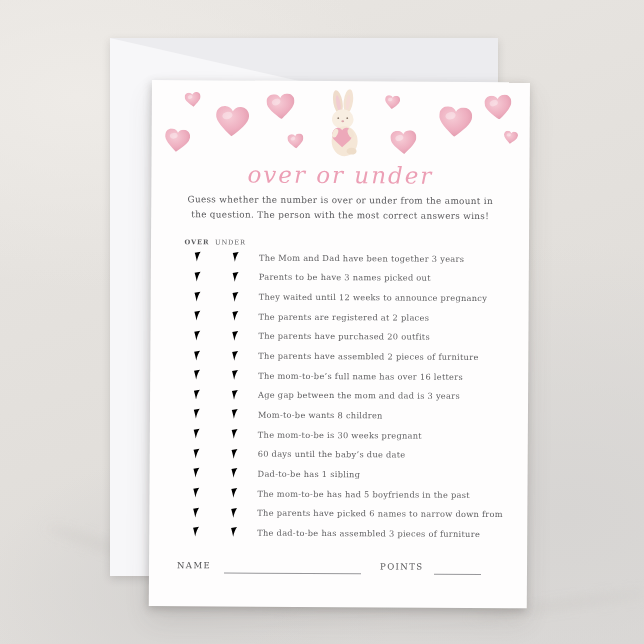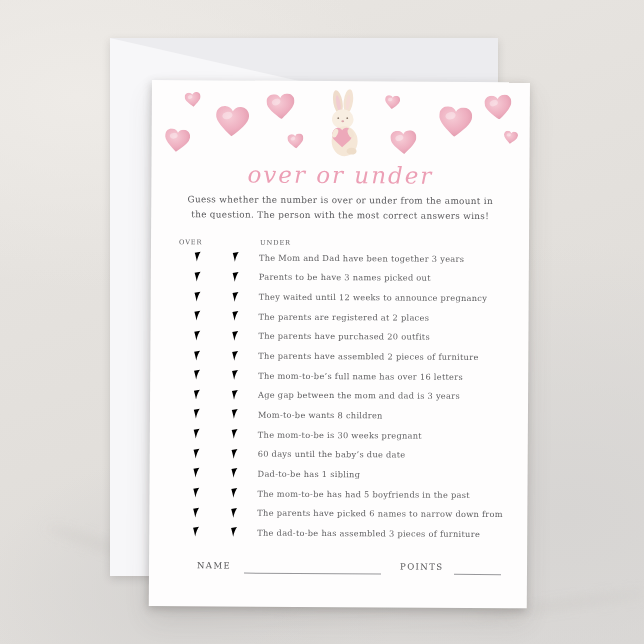--- a/index.html
+++ b/index.html
@@ -45,35 +45,35 @@
 
   
   .title{position:absolute;left:0;top:82px;width:100%;text-align:center;
     font-style:italic;font-size:23px;letter-spacing:2px;color:#ec9fb5;line-height:24px;}
   .instructions{position:absolute;left:0;top:112px;width:100%;text-align:center;
     font-size:8.8px;letter-spacing:0.35px;color:#565659;line-height:14.8px;}
 
   
   .thead{position:absolute;left:0;top:158px;width:100%;display:flex;align-items:center;padding-left:28px;box-sizing:border-box;
     font-size:6.6px;letter-spacing:0.9px;color:#5c5c5f;}
-  .thead .c1{width:36px;text-align:left;}
-  .thead .c2{width:40px;text-align:right;margin-left:36px;}
+  .thead .c1{width:36px;text-align:center;font-weight:bold;}
+  .thead .c2{width:40px;text-align:left;}
   .rows{position:absolute;left:0;top:167px;width:100%;}
   .row{display:flex;align-items:center;height:19.65px;padding-left:28px;box-sizing:border-box;}
   .chk{display:flex;justify-content:center;align-items:center;}
   .chk.over{width:36px;}
   .chk.under{width:40px;}
   .chk svg{width:9px;height:13px;}
   .q{margin-left:4px;font-size:8.2px;letter-spacing:0.3px;color:#5e5e60;white-space:nowrap;}
 
   
   .footer{position:absolute;left:0;top:474px;width:100%;display:flex;align-items:flex-end;
     font-size:8.5px;letter-spacing:1.4px;color:#55555八;color:#555557;height:16px;}
   .flabel{line-height:10px;}
-  .nlabel{margin-left:48px;}
+  .nlabel{margin-left:28px;}
   .fline{display:inline-block;border-bottom:1px solid #97979a;height:1px;transform:translateY(3px);}
   .name-line{width:137px;margin-left:13px;}
   .plabel{margin-left:19px;margin-top:20px;}
   .points-line{width:47px;margin-left:11px;}
 
   .defs{position:absolute;width:0;height:0;overflow:hidden;}
 </style>
 </head>
 <body>
 

